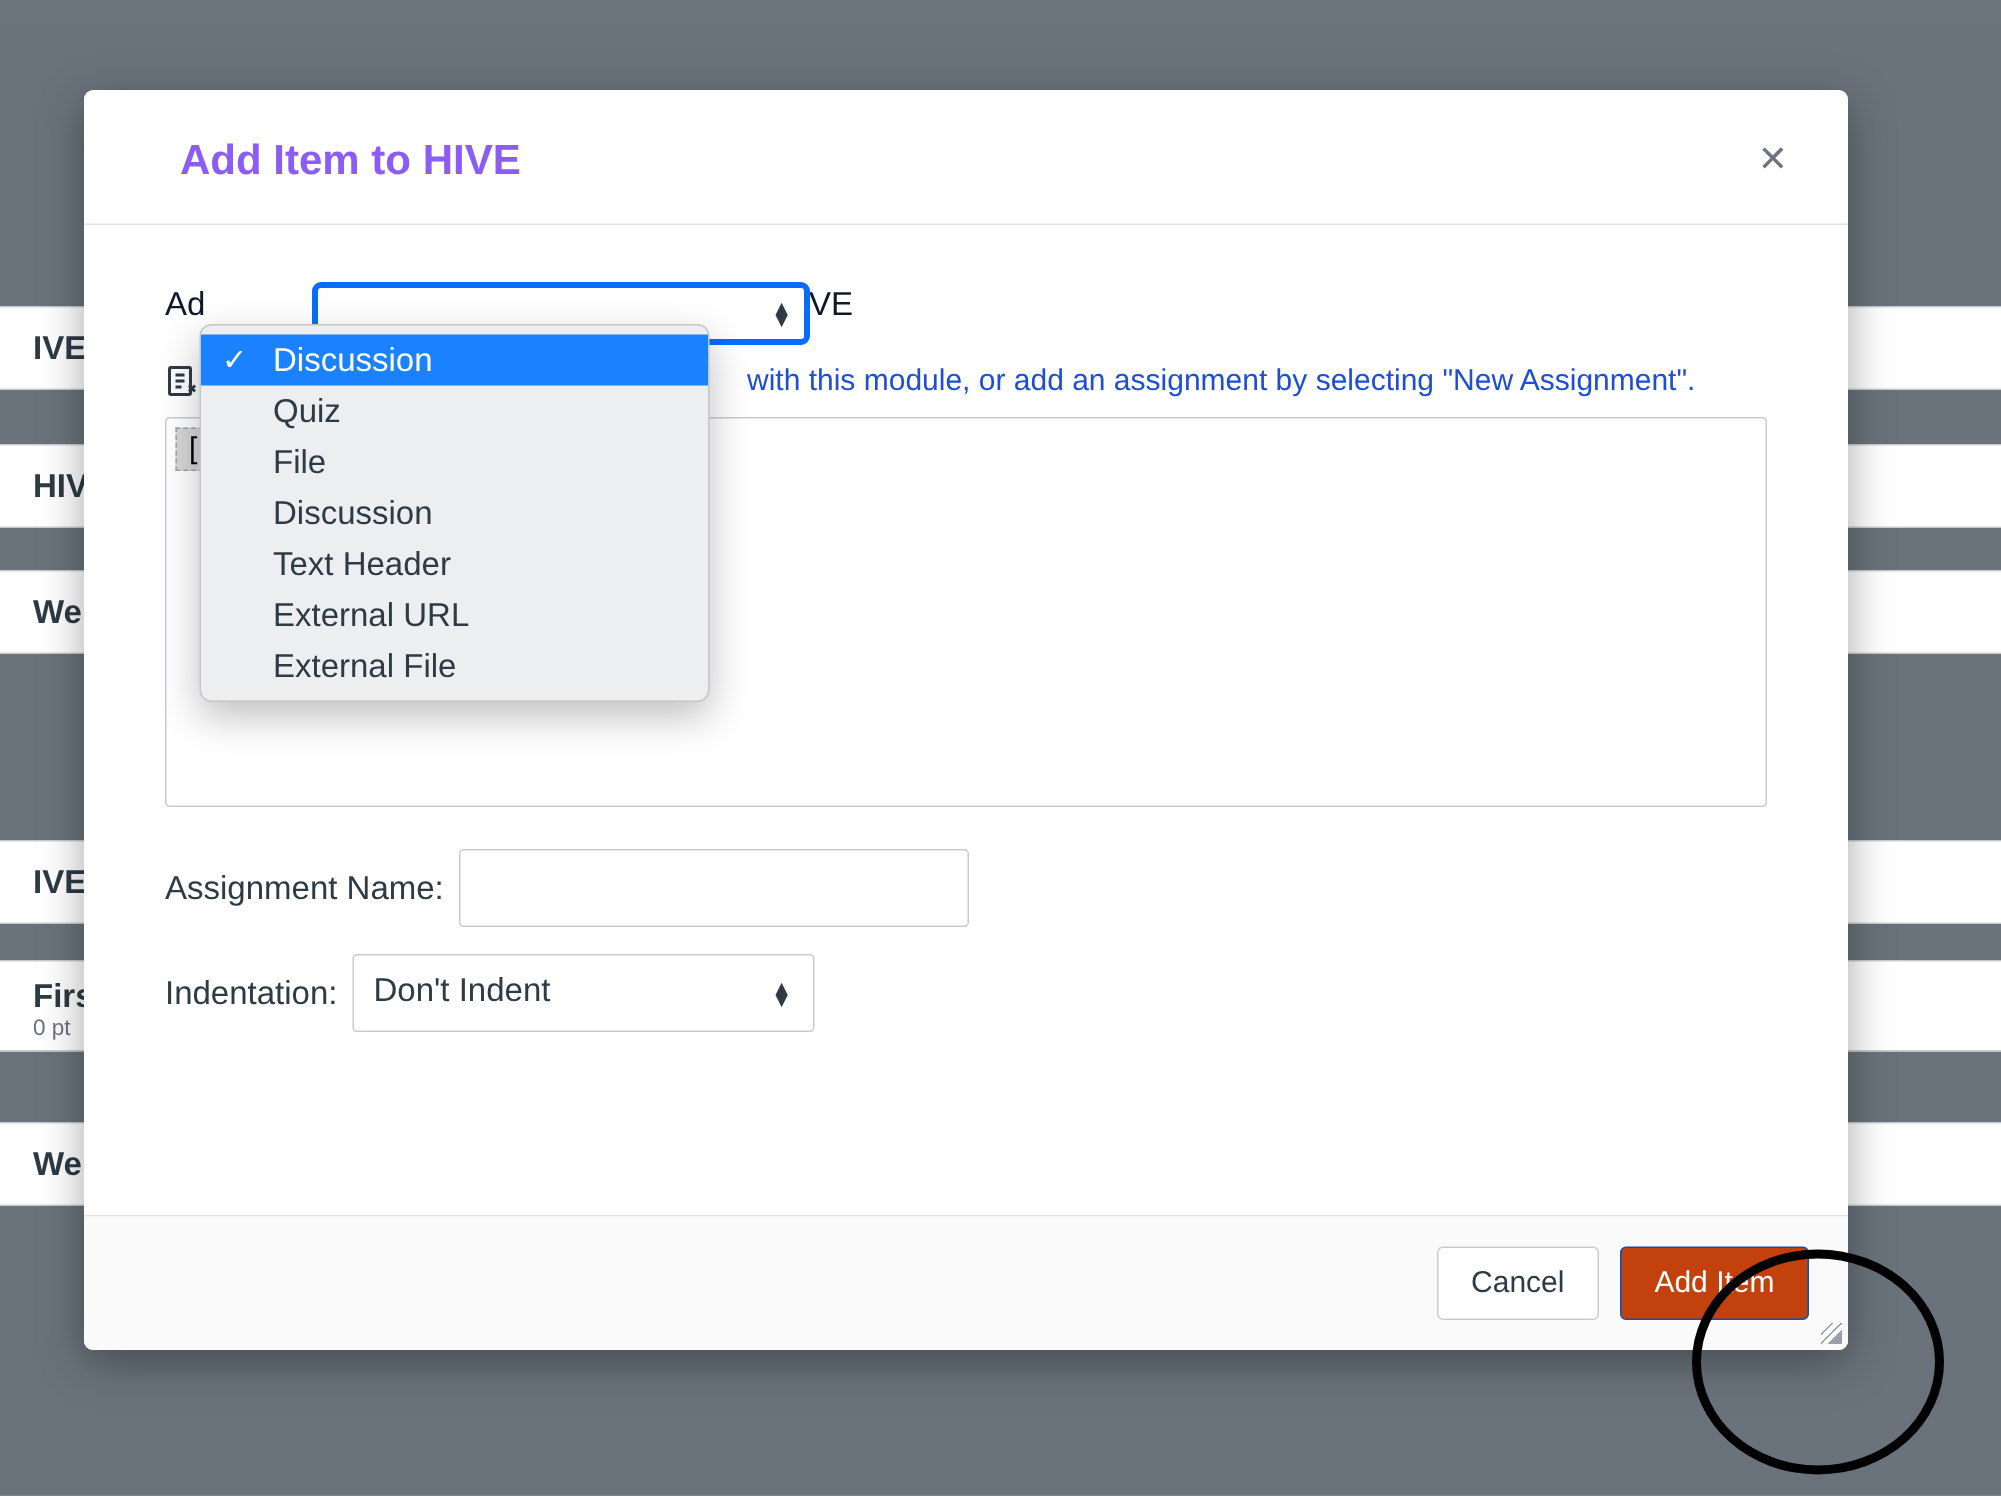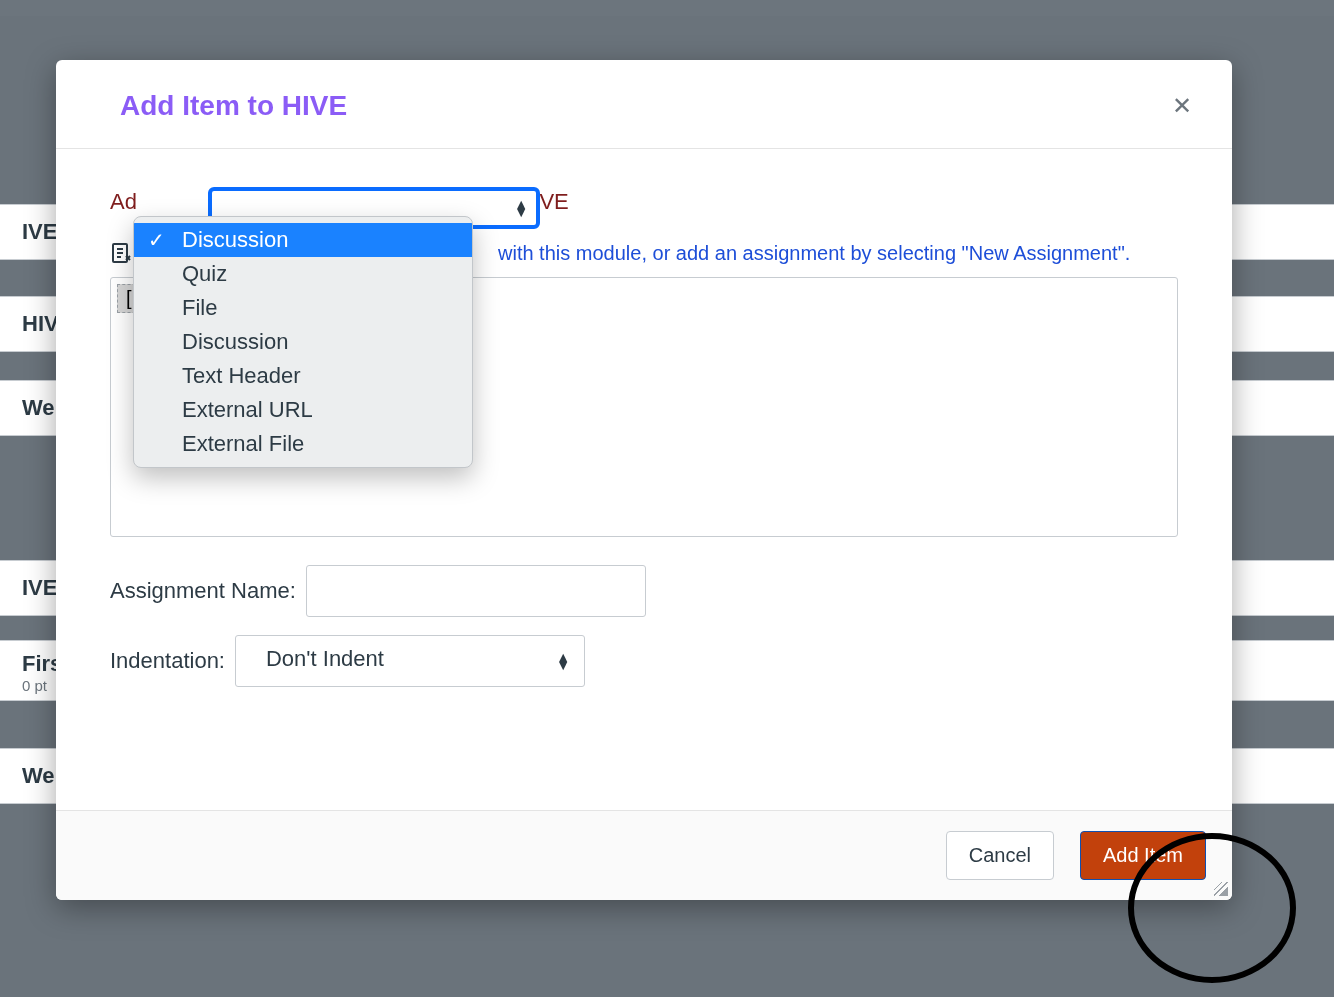--- a/index.html
+++ b/index.html
@@ -9,40 +9,40 @@
   .bgtop { position: absolute; left: 0; top: 0; right: 0; height: 16px; background: #6c757d; }
   .bgrow { position: absolute; left: 0; right: 0; background: #fff; border-top: 1px solid #c7ccd1; border-bottom: 1px solid #c7ccd1; padding: 14px 22px; font-size: 22px; font-weight: 600; color: #2d3b45; }
 
   
   .overlay { position: absolute; inset: 0; }
   .modal { position: absolute; left: 56px; top: 60px; width: 1176px; height: 840px; background: #fff; border-radius: 6px; box-shadow: 0 8px 30px rgba(0,0,0,.35); display: flex; flex-direction: column; }
   .modal-header { padding: 28px 30px 24px 64px; border-bottom: 1px solid #e4e4e4; display: flex; align-items: center; justify-content: space-between; }
   .modal-title { font-size: 28px; font-weight: 600; color: #8b5cf6; }
   .close-x { font-size: 24px; color: #6c757d; cursor: pointer; user-select: none; padding: 4px 10px; }
   .modal-body { flex: 1; padding: 40px 54px 10px 54px; position: relative; }
-  .modal-footer { border-top: 1px solid #e4e4e4; padding: 20px 26px; display: flex; justify-content: flex-end; gap: 26px; background: #fafafa; border-bottom-left-radius: 6px; border-bottom-right-radius: 6px; }
+  .modal-footer { border-top: 1px solid #e4e4e4; padding: 20px 26px; display: flex; justify-content: flex-end; gap: 14px; background: #fafafa; border-bottom-left-radius: 6px; border-bottom-right-radius: 6px; }
   .btn { font-size: 20px; padding: 12px 22px; border-radius: 4px; cursor: pointer; border: 1px solid #c7ccd1; background: #fff; color: #2d3b45; }
   .btn.primary { background: #c2410c; border-color: #0f4fb0; color: #fff; }
 
   
-  .addline { font-size: 22px; color: #7f1d1d; display: flex; align-items: center; gap: 10px; }
+  .addline { font-size: 22px; color: #0f172a; display: flex; align-items: center; gap: 10px; }
   .addline .suffix { margin-left: 346px; }
   .add-select-slot { position: relative; width: 332px; height: 42px; border: 4px solid #0a6cff; border-radius: 6px; background: #fff; }
   .select-caret { position: absolute; right: 8px; top: 50%; transform: translateY(-50%); font-size: 14px; color: #2d3b45; line-height: 8px; }
 
   .helper-row { margin-top: 26px; display: flex; align-items: center; gap: 14px; font-size: 20px; color: #1d4ed8; }
   .helper-row .gap { width: 336px; }
   .doc-icon { width: 24px; height: 24px; }
 
   .listbox { margin-top: 12px; width: 100%; height: 260px; border: 1px solid #c7ccd1; background: #fff; border-radius: 3px; padding: 6px; }
   .listbox .sel { background: #d6d6d6; display: inline-block; padding: 2px 8px; font-size: 20px; border: 1px dashed #9aa0a6; }
 
   .form-row { display: flex; align-items: center; gap: 10px; margin-top: 28px; font-size: 22px; color: #2d3b45; }
   .text-input { width: 340px; height: 52px; border: 1px solid #c7ccd1; border-radius: 3px; font-size: 20px; padding: 0 10px; }
-  .select-box { position: relative; width: 350px; height: 52px; border: 1px solid #c7ccd1; border-radius: 3px; font-size: 22px; padding: 10px 30px; background: #fff; }
+  .select-box { position: relative; width: 308px; height: 52px; border: 1px solid #c7ccd1; border-radius: 3px; font-size: 22px; padding: 10px 13px; background: #fff; }
   .select-box .caret2 { position: absolute; right: 14px; top: 50%; transform: translateY(-50%); font-size: 14px; line-height: 8px; }
 
   
   .dropdown { position: absolute; left: 133px; top: 216px; width: 340px; background: #eceeef; border: 1px solid #c2c6ca; border-radius: 8px; box-shadow: 0 10px 26px rgba(0,0,0,.25); padding: 6px 0; overflow: hidden; }
   .dropdown .opt { padding: 4px 18px 4px 48px; font-size: 22px; color: #2d3b45; cursor: pointer; position: relative; }
   .dropdown .opt.active { background: #1a82ff; color: #fff; }
   .dropdown .opt .check { position: absolute; left: 14px; top: 50%; transform: translateY(-50%); color: #fff; font-size: 20px; display: none; }
   .dropdown .opt.active .check { display: inline; }
 
   

